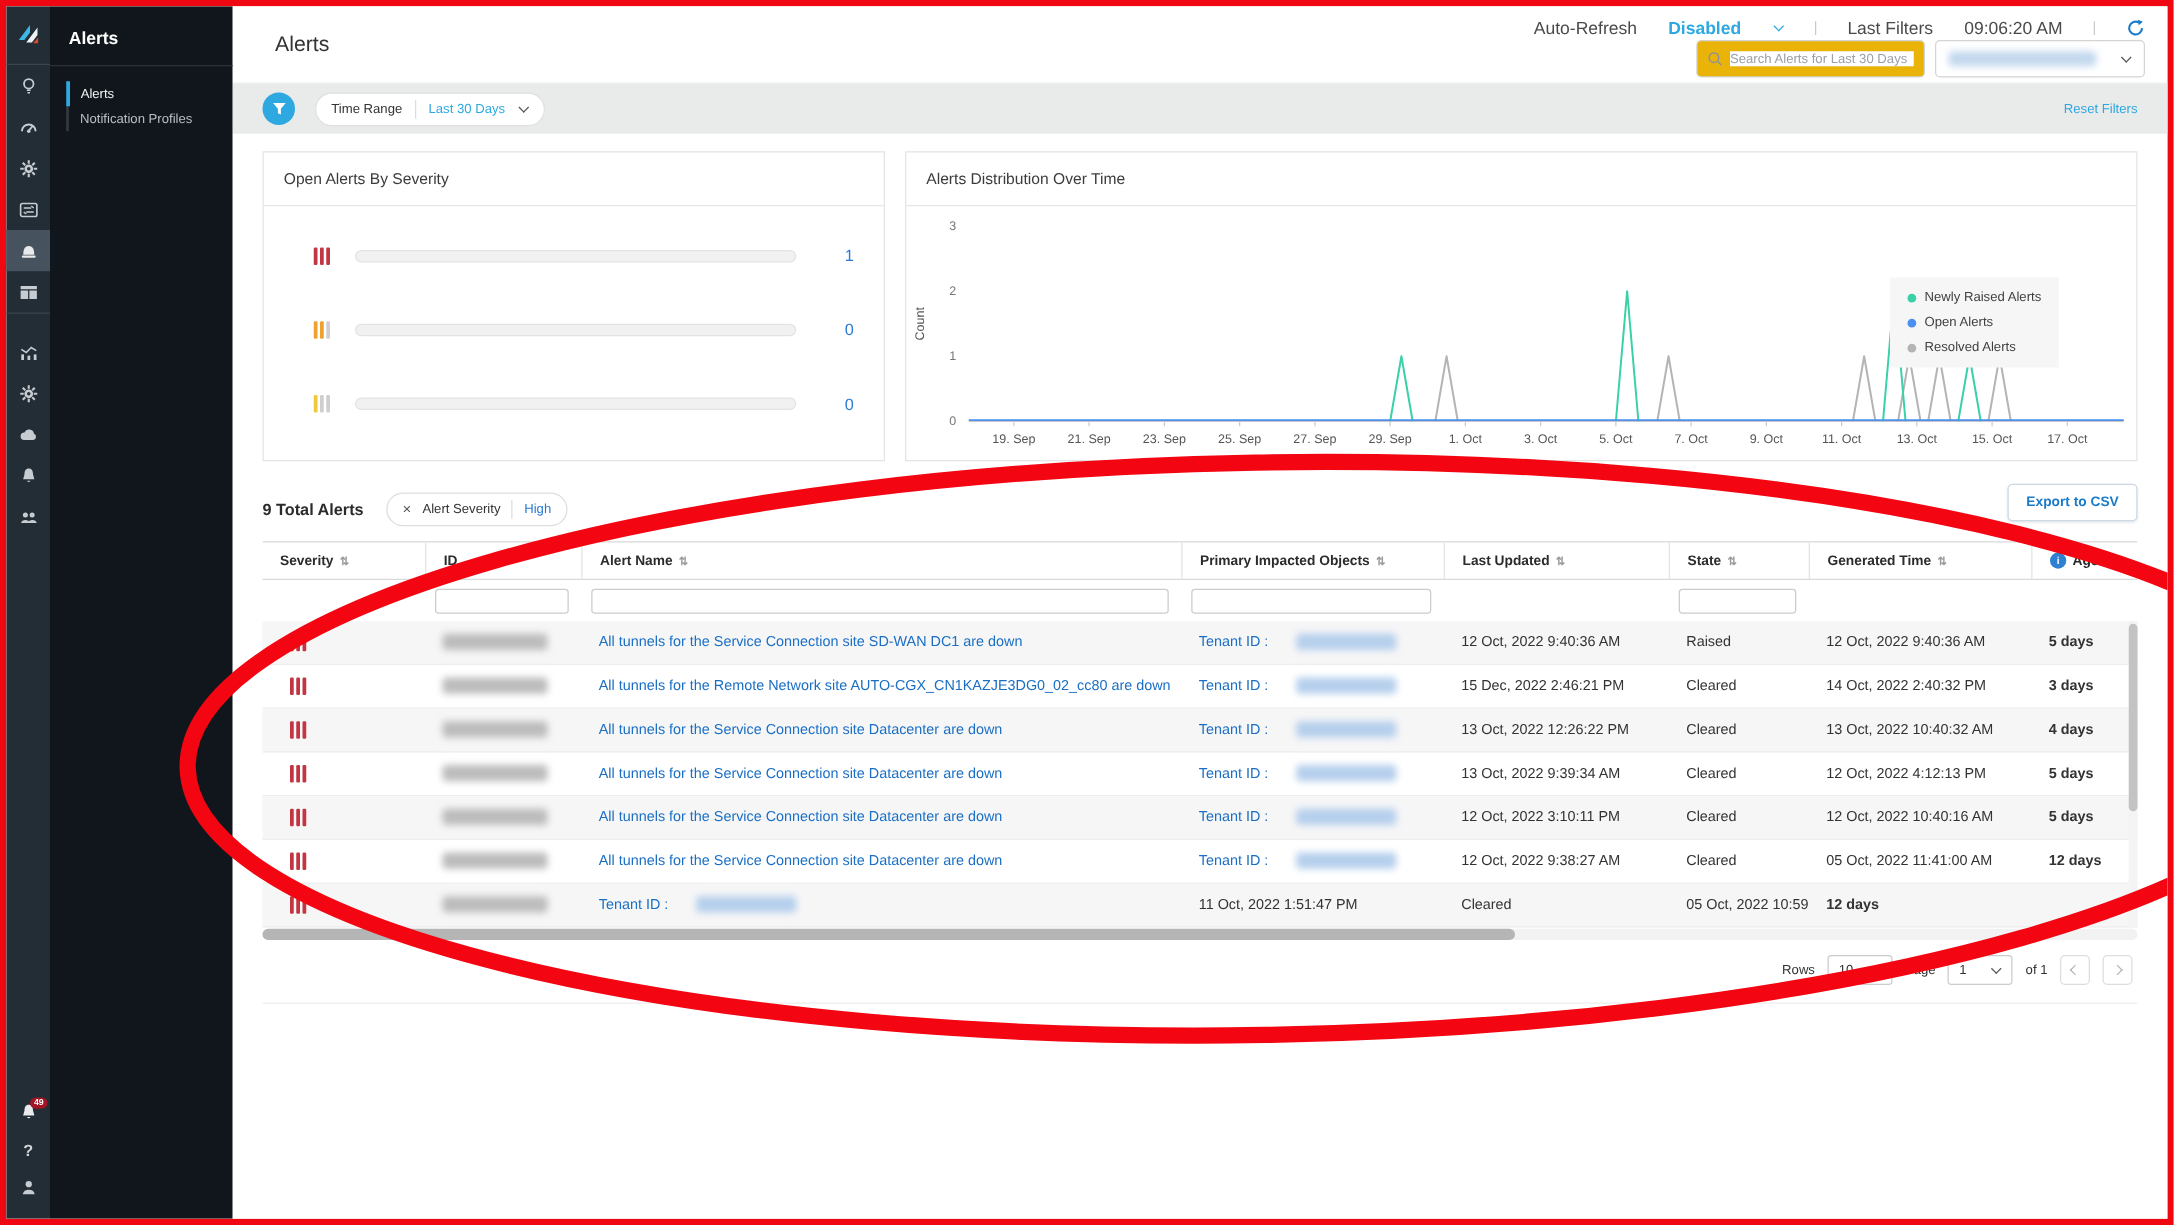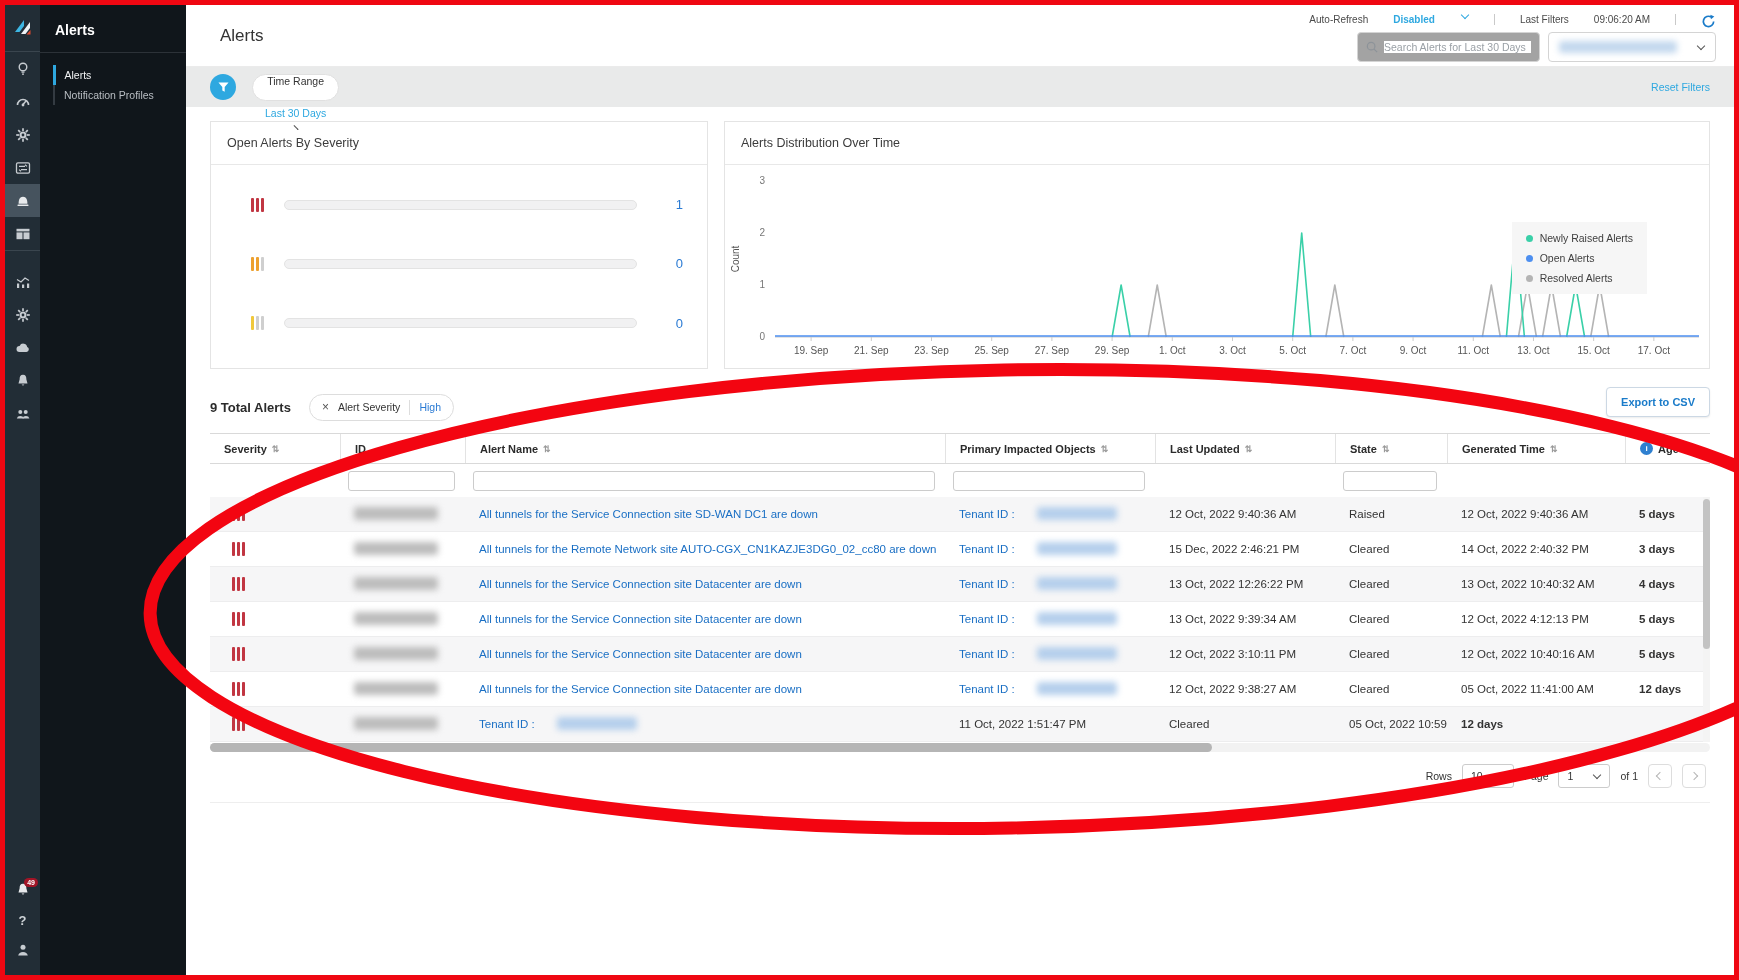--- a/index.html
+++ b/index.html
@@ -28,42 +28,42 @@
   .subnav-title { color:#fff; font-size:14px; font-weight:bold; padding:17px 0 14px 15px; }
   .subnav-hr { height:1px; background:#2c3238; }
   .nav-list { margin:12px 0 0 13px; border-left:2px solid #343b42; }
   .nav-item { font-size:10.5px; color:#b9bec3; padding:4px 8px 4px 9px; cursor:pointer; white-space:nowrap; }
   .nav-item.active { border-left:3px solid #2ea8e0; margin-left:-2.5px; color:#f2f4f5; }
 
   
   .main { position:absolute; left:181px; top:0; right:0; bottom:0; background:#fff; }
   .hdr { position:relative; height:62px; border-bottom:1px solid #ebebeb; }
   .page-title { font-size:17px; color:#333; padding:21px 0 0 34px; }
-  .hdr-meta { position:absolute; top:9px; right:18px; display:flex; gap:25px; font-size:10px; color:#4a4a4a; }
+  .hdr-meta { position:absolute; top:9px; right:18px; display:flex; align-items:center; gap:25px; font-size:14px; color:#4a4a4a; }
   .blue { color:#2ea8e0; }
   .pipe { width:1px; height:11px; background:#c9c9c9; }
   .chev { display:inline-block; width:6px; height:6px; border-right:1.6px solid #2ea8e0; border-bottom:1.6px solid #2ea8e0; transform:rotate(45deg); margin:-2px 1px 0 2px; }
   .chev.dark { border-color:#555; }
   .chev.gray { border-color:#b5b5b5; }
   .hdr-controls { position:absolute; top:27px; right:18px; display:flex; gap:8px; }
-  .search-box { width:183px; height:30px; border:1px solid #d4d4d4; border-radius:4px; display:flex; align-items:center; padding:0 8px; gap:6px; background:#a3a3a3; }
+  .search-box { width:183px; height:30px; border:1px solid #d4d4d4; border-radius:4px; display:flex; align-items:center; padding:0 8px; gap:6px; background:#eab308; }
   .search-box input { border:none; outline:none; font-size:10.5px; color:#333; width:100%; font-family:"Liberation Sans",sans-serif; }
   .search-box input::placeholder { color:#9aa0a6; }
   .tenant-select { width:168px; height:30px; border:1px solid #d4d4d4; border-radius:4px; display:flex; align-items:center; justify-content:space-between; padding:0 10px; cursor:pointer; background:#fff; }
   .blur-blob { border-radius:3px; filter:blur(3px); }
 
   
   .tabs { display:flex; gap:26px; padding-left:34px; border-bottom:1px solid #e2e2e2; height:43px; align-items:flex-end; }
   .tab { font-size:11.5px; padding:0 6px 12px 6px; color:#8f8f8f; cursor:pointer; }
   .tab.active { color:#2b2b2b; font-weight:bold; border-bottom:3px solid #2ea8e0; margin-bottom:-1px; }
 
   
   .filterbar { height:40px; background:#e9eaea; display:flex; align-items:center; padding:0 24px; gap:16px; position:relative; }
   .funnel-btn { width:26px; height:26px; border-radius:50%; background:#2ea8e0; display:flex; align-items:center; justify-content:center; cursor:pointer; }
-  .time-pill { background:#fff; border:1px solid #e0e0e0; height:27px; border-radius:14px; display:flex; align-items:center; padding:0 12px; gap:10px; cursor:pointer;flex-direction:column; }
+  .time-pill { background:#fff; border:1px solid #e0e0e0; height:27px; border-radius:14px; display:flex; align-items:center; padding:0 12px; gap:10px; cursor:pointer; }
   .time-pill .lbl { font-size:10.5px; color:#333; }
   .time-pill .sep { width:1px; height:15px; background:#ddd; }
   .time-pill .val { font-size:10.5px; color:#2ea8e0; }
   .reset-link { position:absolute; right:24px; font-size:10.5px; color:#2ea8e0; cursor:pointer; }
 
   
   .cards { display:flex; gap:16px; padding:14px 24px 0 24px; }
   .card { border:1px solid #e4e4e4; background:#fff; height:248px; }
   .card-title { font-size:12.5px; color:#3c3c3c; padding:14px 16px; border-bottom:1px solid #e8e8e8; }
   .card-sev { width:508px; }

